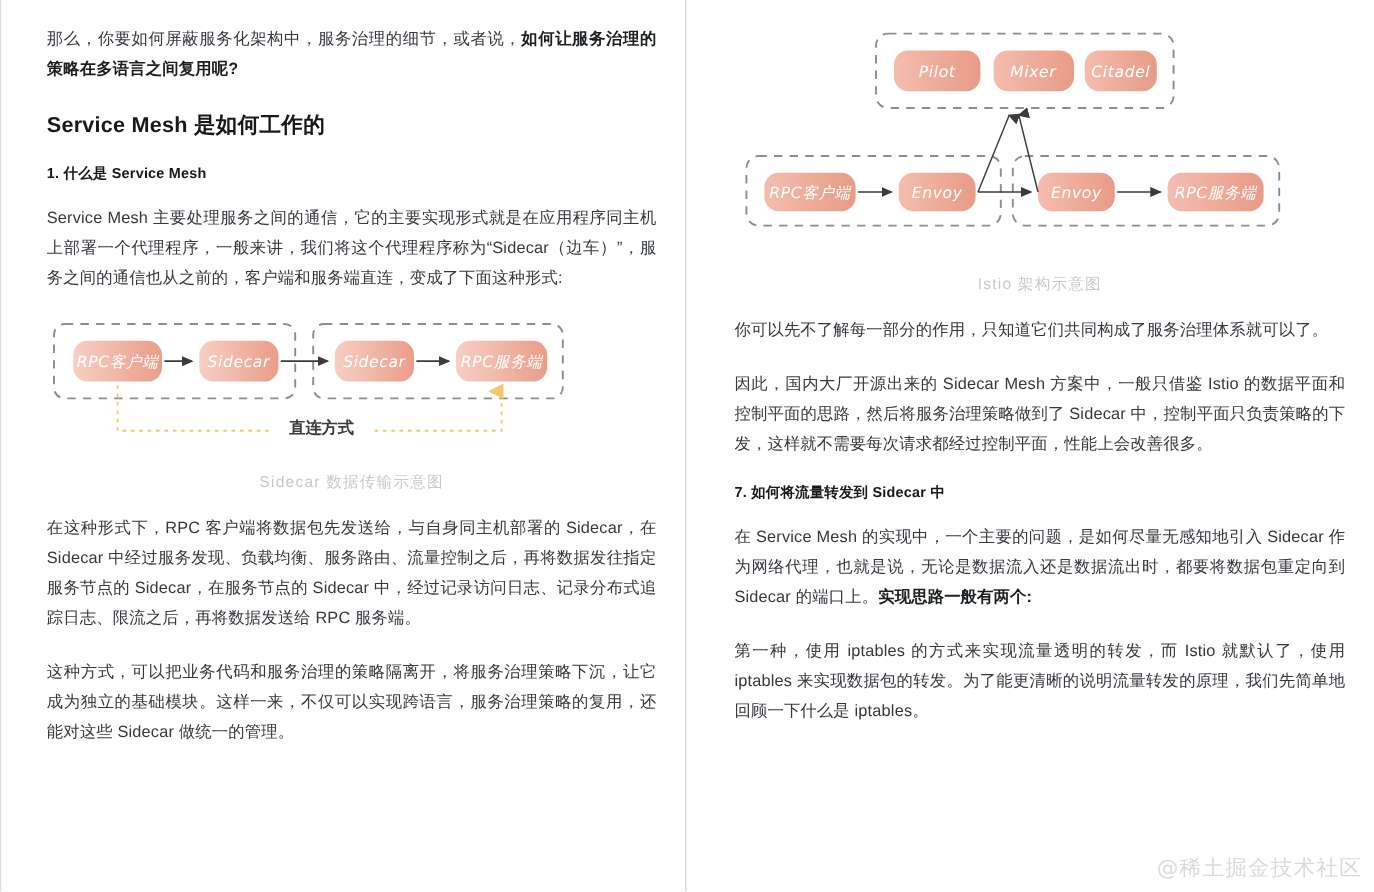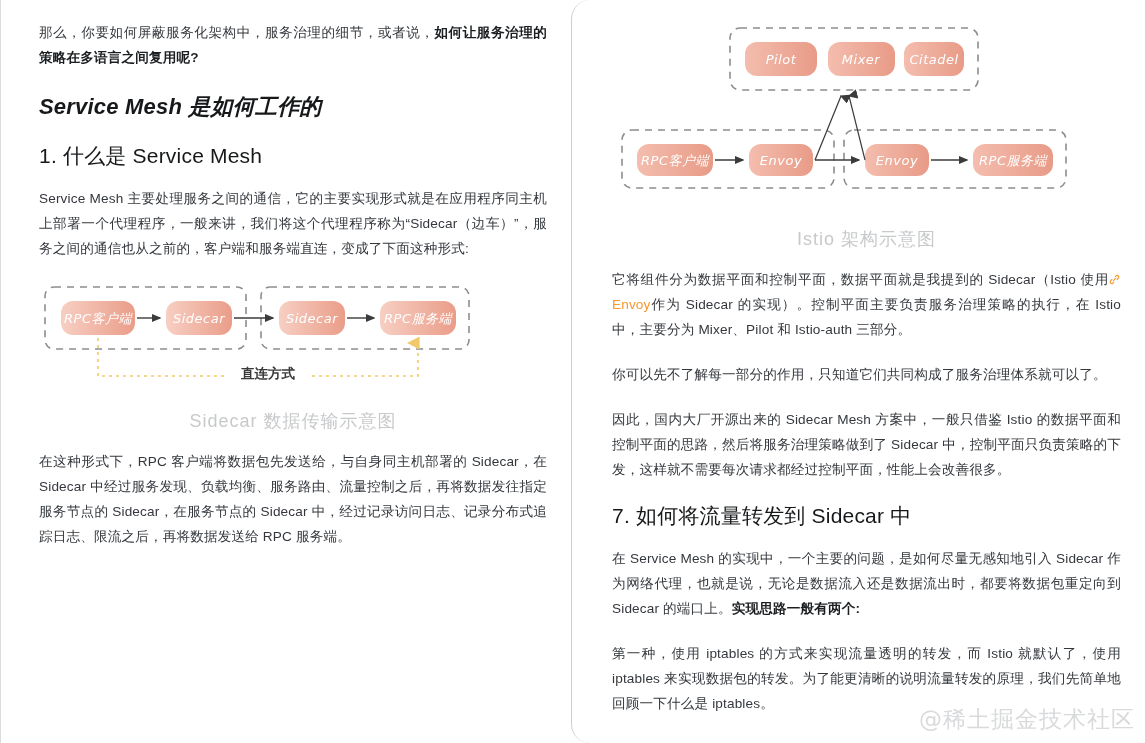--- a/index.html
+++ b/index.html
@@ -20,44 +20,43 @@
     display: flex;
     width: 1145px; height: 743px;
     position: relative;
   }
   .col {
     position: relative;
     height: 743px;
     overflow: hidden;
   }
   .col-left  { width: 571px; padding: 20px 24px 0 38px; border-left: 1px solid #dcdcdc; }
-  .col-right { width: 574px; padding: 20px 24px 0 40px; border-left: 1px solid #cfcfcf; border-radius: 19px; }
+  .col-right { width: 574px; padding: 20px 24px 0 40px; border-left: 1px solid #cfcfcf; }
 
   
   p {
     margin: 0 0 20px 0;
     font-size: 13.6px;
     line-height: 25px;
     letter-spacing: .15px;
     color: #34383d;
     text-align: justify;
   }
   b, .b { font-weight: 700; color: #1c1f22; }
 
   h3.h-main {
-    font-size: 22px;
+    font-size: 18px;
     font-weight: 700;
     color: #16181a;
     margin: 22px 0 18px 0;
     letter-spacing: .2px;
-    font-style: italic;
   }
   h4.h-sub {
-    font-size: 21px;
-    font-weight: 400;
+    font-size: 12px;
+    font-weight: 700;
     color: #16181a;
     margin: 20px 0 16px 0;
     letter-spacing: .2px;
   }
 
   a.ext {
     color: #f6982c;
     text-decoration: none;
     font-weight: 400;
   }
@@ -66,21 +65,21 @@
     width: 11px; height: 11px;
     vertical-align: -1px;
     margin-right: 1px;
   }
 
   
   figure { margin: 0 0 16px 0; }
   .fig-cap {
     text-align: center;
     color: #c7c9cb;
-    font-size: 18px;
+    font-size: 13px;
     letter-spacing: 1px;
     margin-top: 4px;
   }
   .fig-cap.istio { margin-top: -2px; }
 
   svg text.box-lbl {
     font-family: "DejaVu Sans", "Liberation Sans", sans-serif;
     font-size: 13px;
     fill: #ffffff;
     font-style: italic;
@@ -90,21 +89,21 @@
     font-family: "DejaVu Sans", "Liberation Sans", sans-serif;
     font-size: 13.5px;
     fill: #3a3a3a;
     font-weight: 600;
   }
 
   
   #watermark {
     position: absolute;
     right: 10px; bottom: 8px;
-    font-size: 23px;
+    font-size: 18px;
     color: #d9dadc;
     letter-spacing: 1px;
     font-family: "DejaVu Sans", "Liberation Sans", sans-serif;
     pointer-events: none;
     white-space: nowrap;
   }
 </style>
 </head>
 <body>
 
@@ -158,20 +157,21 @@
 
         <path d="M59,57 L59,95 L379,95 L379,62" fill="none" stroke="#f2c96a" stroke-width="1.6" stroke-dasharray="3 4" marker-end="url(#aheadGold)"></path>
         <rect x="185" y="83" width="88" height="20" fill="#ffffff"></rect>
         <text class="path-lbl" x="229" y="97" text-anchor="middle">直连方式</text>
       </svg>
       <figcaption class="fig-cap">Sidecar 数据传输示意图</figcaption>
     </figure>
 
     <p>在这种形式下，RPC 客户端将数据包先发送给，与自身同主机部署的 Sidecar，在 Sidecar 中经过服务发现、负载均衡、服务路由、流量控制之后，再将数据发往指定服务节点的 Sidecar，在服务节点的 Sidecar 中，经过记录访问日志、记录分布式追踪日志、限流之后，再将数据发送给 RPC 服务端。</p>
 
+    <p>这种方式，可以把业务代码和服务治理的策略隔离开，将服务治理策略下沉，让它成为独立的基础模块。这样一来，不仅可以实现跨语言，服务治理策略的复用，还能对这些 Sidecar 做统一的管理。</p>
 
   </div>
 
   <div class="col col-right">
 
     <figure>
       <svg width="470" height="205" viewBox="0 0 470 205">
         <defs>
           <linearGradient id="boxgradB" x1="0" y1="0" x2="1" y2="0">
             <stop offset="0%" stop-color="#f4bdae"></stop>
@@ -214,25 +214,20 @@
         <line x1="103" y1="140" x2="131" y2="140" stroke="#3b3b3b" stroke-width="1.4" marker-end="url(#ahead2)"></line>
         <line x1="203" y1="140" x2="247" y2="140" stroke="#3b3b3b" stroke-width="1.4" marker-end="url(#ahead2)"></line>
         <line x1="319" y1="140" x2="355" y2="140" stroke="#3b3b3b" stroke-width="1.4" marker-end="url(#ahead2)"></line>
 
         <line x1="203" y1="140" x2="229" y2="76" stroke="#3b3b3b" stroke-width="1.2" marker-end="url(#aheadUp)"></line>
         <line x1="253" y1="140" x2="237" y2="76" stroke="#3b3b3b" stroke-width="1.2" marker-end="url(#aheadUp)"></line>
       </svg>
       <figcaption class="fig-cap istio">Istio 架构示意图</figcaption>
     </figure>
 
-    <p><span>它将组件分为数据平面和控制平面，数据平面就是我提到的 Sidecar（Istio 使用</span><a class="ext" href="#"><svg class="lnk-ico" viewBox="0 0 16 16">
-            <path d="M6.5 9.5 L9.5 6.5" stroke="#f6982c" stroke-width="1.6" fill="none" stroke-linecap="round"></path>
-            <path d="M9 4.2 L11.2 2 A2.6 2.6 0 0 1 14 5.8 L11.8 8" stroke="#f6982c" stroke-width="1.6" fill="none" stroke-linecap="round"></path>
-            <path d="M7 11.8 L4.8 14 A2.6 2.6 0 0 1 2 10.2 L4.2 8" stroke="#f6982c" stroke-width="1.6" fill="none" stroke-linecap="round"></path>
-          </svg><span>Envoy</span></a><span>作为 Sidecar 的实现）。控制平面主要负责服务治理策略的执行，在 Istio 中，主要分为 Mixer、Pilot 和 Istio-auth 三部分。</span></p>
 
     <p>你可以先不了解每一部分的作用，只知道它们共同构成了服务治理体系就可以了。</p>
 
 
     <p>因此，国内大厂开源出来的 Sidecar Mesh 方案中，一般只借鉴 Istio 的数据平面和控制平面的思路，然后将服务治理策略做到了 Sidecar 中，控制平面只负责策略的下发，这样就不需要每次请求都经过控制平面，性能上会改善很多。</p>
 
     <h4 class="h-sub">7. 如何将流量转发到 Sidecar 中</h4>
 
     <p><span>在 Service Mesh 的实现中，一个主要的问题，是如何尽量无感知地引入 Sidecar 作为网络代理，也就是说，无论是数据流入还是数据流出时，都要将数据包重定向到 Sidecar 的端口上。</span><b>实现思路一般有两个:</b></p>
 

